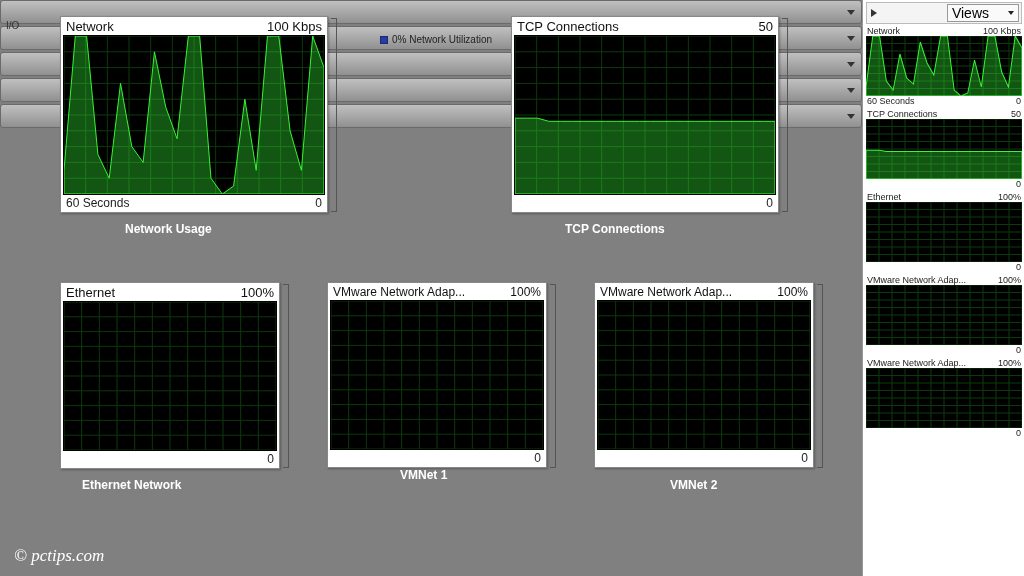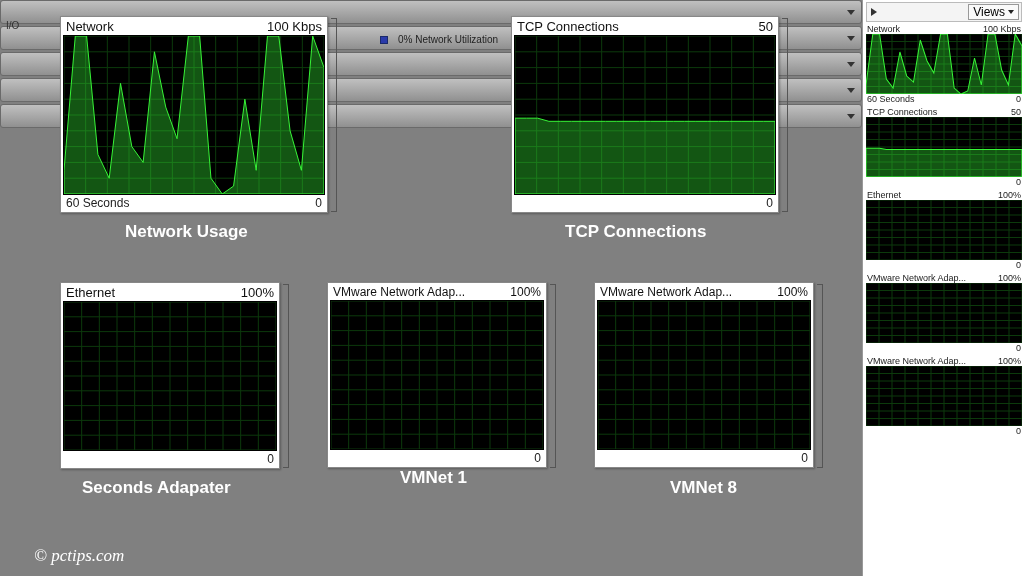--- a/index.html
+++ b/index.html
@@ -21,21 +21,21 @@
     padding: 0 6px; font-size:11px; color:#222;
   }
   .bar .chev {
     width:0;height:0;border-left:4px solid transparent;
     border-right:4px solid transparent;border-top:5px solid #333;
   }
   .bar0{top:0}.bar1{top:26px}.bar2{top:52px}.bar3{top:78px}.bar4{top:104px}
 
   .legend-text{
     position:absolute; top:34px; left:380px; font-size:10px; color:#222;
-    display:flex;align-items:center;gap:10px;
+    display:flex;align-items:center;gap:4px;
   }
   .legend-sq{width:8px;height:8px;border:1px solid #1a2a6a;background:#2a3aaa;}
 
   .io-label{position:absolute;top:20px;left:6px;font-size:10px;color:#333;}
 
   
   .panel {
     position:absolute; background:#fff; border:1px solid #888;
     box-shadow:1px 1px 2px rgba(0,0,0,.3);
     padding:2px;
@@ -45,46 +45,46 @@
   .chart{
     position:relative;background:#000;border:1px solid #000;
   }
   .grid line{stroke:#0c3a0c;stroke-width:1}
   .fillplot{stroke:#37f537;stroke-width:1;fill:rgba(55,245,55,.35)}
   .rbracket{
     position:absolute;top:4px;bottom:4px;width:6px;
     border-top:1px solid #555;border-bottom:1px solid #555;border-right:1px solid #555;
   }
   .caption{
-    position:absolute;color:#fff;font-weight:700;font-size:17px;
+    position:absolute;color:#fff;font-weight:700;font-size:12px;
     font-family:"Segoe UI",Arial,sans-serif;white-space:nowrap;text-align:right;
   }
 
   
   .side{
     position:absolute;left:862px;top:0;width:162px;height:576px;
     background:#fff;border-left:1px solid #999;font-size:10px;
     padding:2px 2px 2px 3px;
   }
   .side-top{display:flex;align-items:center;justify-content:space-between;
     border:1px solid #bbb;padding:1px 2px;margin-bottom:2px;background:#f4f4f4;}
   .side-top .play{width:0;height:0;border-top:4px solid transparent;
     border-bottom:4px solid transparent;border-left:6px solid #333;margin-left:2px;}
-  .views-btn{border:1px solid #999;padding:0 4px;font-size:12px;background:#fafafa;
-    display:flex;align-items:center;gap:3px;}
+  .views-btn{border:1px solid #999;padding:0 4px;font-size:14px;background:#fafafa;
+    display:flex;align-items:center;gap:19px;}
   .views-btn .dd{width:0;height:0;border-left:3px solid transparent;
     border-right:3px solid transparent;border-top:4px solid #222;}
   .mini{margin-bottom:3px;}
   .mini-h{display:flex;justify-content:space-between;font-size:9px;color:#222;padding:0 1px;}
   .mini-f{display:flex;justify-content:space-between;font-size:9px;color:#222;padding:0 1px;}
   .mini-chart{background:#000;height:60px;position:relative;}
   .mini-chart svg{width:100%;height:100%;}
 
   .wm{position:absolute;left:14px;bottom:10px;color:#fff;font-style:italic;
-    font-size:17px;font-family:Georgia,serif;margin-left:20px;}
+    font-size:17px;font-family:Georgia,serif;}
 </style>
 </head>
 <body>
 
 <div class="main-area">
 
   <div class="bar bar0">
       <span class="chev"></span>
     </div>
   <div class="bar bar1">
@@ -229,21 +229,21 @@
             <line x1="0" y1="150" x2="214" y2="150"></line>
           </g>
         </svg>
     </div>
     <div class="panel-f">
       <span></span>
       <span>0</span>
     </div>
   </div>
   <div class="rbracket" style="left:283px;top:284px;height:184px"></div>
-  <div class="caption" style="left:82px;top:478px">Seconds Adapater</div>
+  <div class="caption" style="left:82px;top:478px">Ethernet Network</div>
 
   <div class="panel" style="left:327px;top:282px;width:220px;">
     <div class="panel-h" style="font-size:12px">
       <span>VMware Network Adap...</span>
       <span>100%</span>
     </div>
     <div class="chart" style="height:150px">
       <svg viewBox="0 0 214 150" preserveAspectRatio="none" width="100%" height="100%">
           <g class="grid">
             <line x1="0" y1="0" x2="0" y2="150"></line>
@@ -315,21 +315,21 @@
             <line x1="0" y1="150" x2="214" y2="150"></line>
           </g>
         </svg>
     </div>
     <div class="panel-f">
       <span></span>
       <span>0</span>
     </div>
   </div>
   <div class="rbracket" style="left:817px;top:284px;height:184px"></div>
-  <div class="caption" style="left:670px;top:478px">VMNet 8</div>
+  <div class="caption" style="left:670px;top:478px">VMNet 2</div>
 
   <div class="wm">© pctips.com</div>
 </div>
 
 <div class="side">
   <div class="side-top">
     <span class="play"></span>
     <span class="views-btn">
       <span>Views</span>
       <span class="dd"></span>

